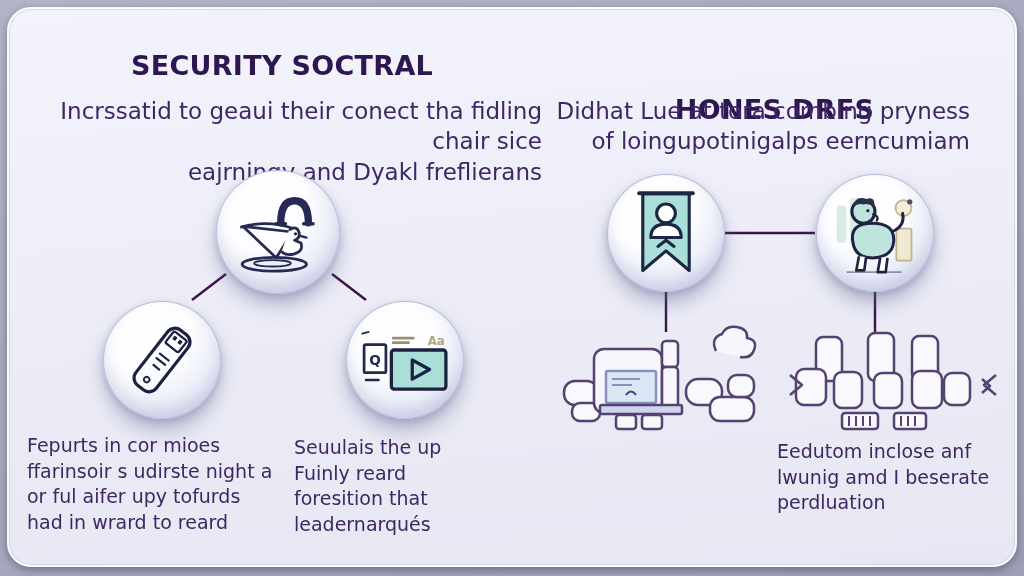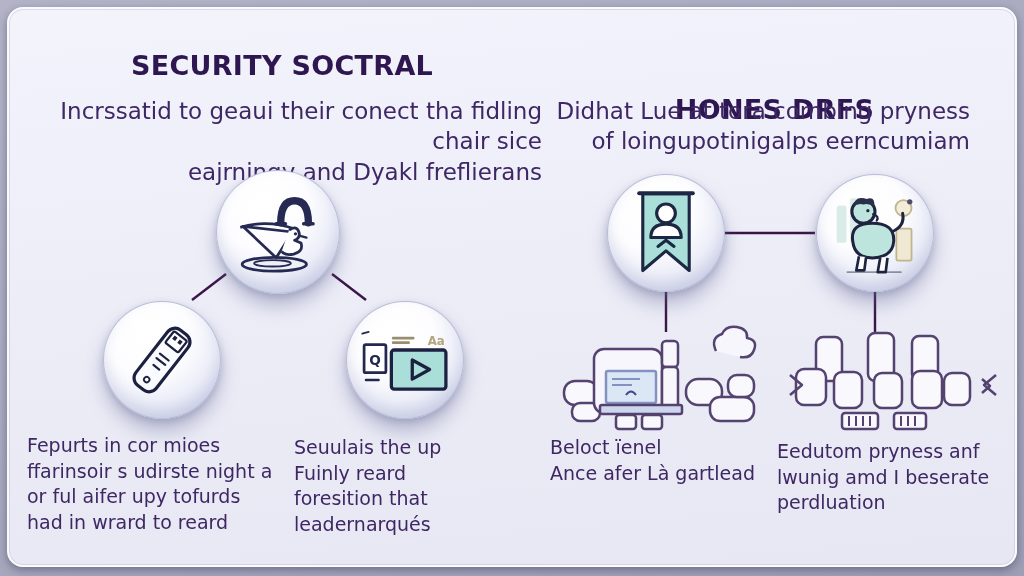--- a/index.html
+++ b/index.html
@@ -4,21 +4,21 @@
 <style>
   * { margin: 0; padding: 0; box-sizing: border-box; }
   html, body { width: 1024px; height: 576px; overflow: hidden; }
   body {
     background: linear-gradient(160deg, #b3b4c8 0%, #9e9fb6 100%);
     font-family: "DejaVu Sans", "Liberation Sans", sans-serif;
   }
   #card {
     position: absolute;
     left: 7px; top: 7px; right: 7px; bottom: 9px;
-    border-radius: 16px;
+    border-radius: 24px;
     background: linear-gradient(175deg, #f2f3fb 0%, #ebecf6 55%, #e6e7f2 100%);
     border: 2px solid #fbfbfe;
     box-shadow: 0 3px 8px rgba(45,45,75,0.45), inset 0 0 0 1px rgba(190,192,215,0.5);
   }
   .abs { position: absolute; }
   .title {
     font-size: 27px;
     font-weight: 800;
     letter-spacing: 0.3px;
     color: #2e1650;
@@ -181,19 +181,17 @@
   </svg>
 
   <div class="abs caption" style="left:18px; top:424px; width:290px;">Fepurts in cor mioes
 ffarinsoir s udirste night a
 or ful aifer upy tofurds
 had in wrard to reard</div>
   <div class="abs caption" style="left:285px; top:426px; width:210px;">Seuulais the up
 Fuinly reard
 foresition that
 leadernarqués</div>
-  <div class="abs caption" style="left:541px; top:426px; width:220px;">Beloct ïenel
-Ance afer Là gartlead</div>
-  <div class="abs caption" style="left:768px; top:430px; width:228px;">Eedutom pryness anf
+  <div class="abs caption" style="left:768px; top:430px; width:228px;">Eedutom inclose anf
 lwunig amd I beserate
 perdluation</div>
 
 </div>
 
 </body></html>

